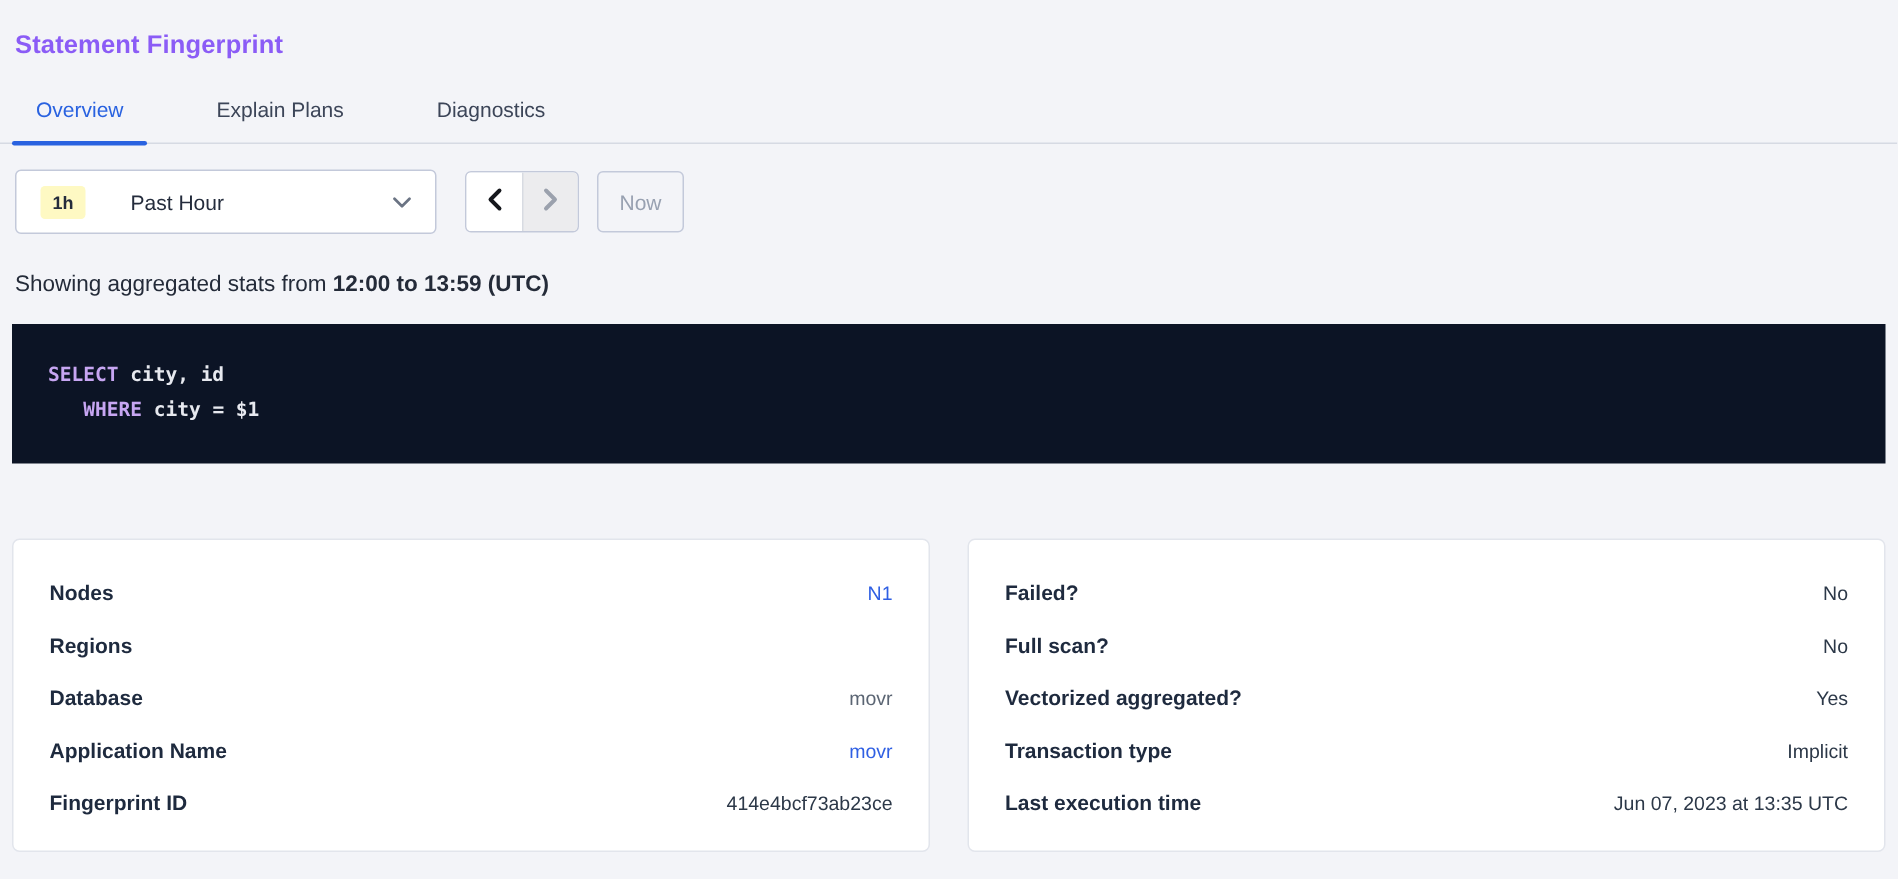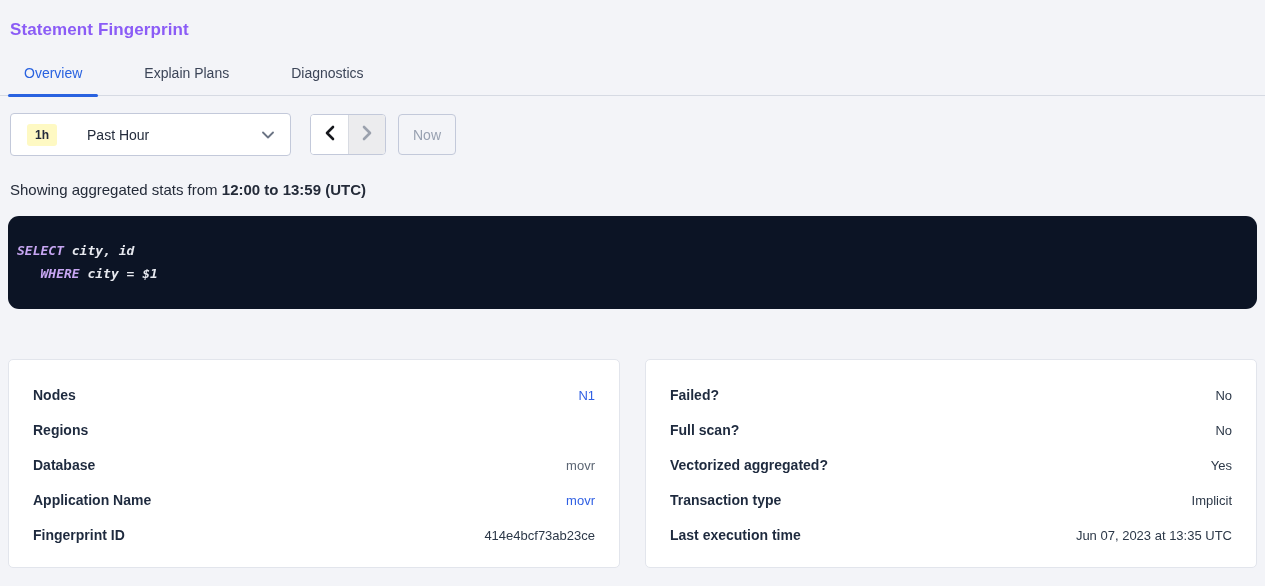--- a/index.html
+++ b/index.html
@@ -27,21 +27,21 @@
   .arrow-btn { width:37px; height:100%; display:flex; align-items:center; justify-content:center; background:#fff; border:none; cursor:pointer; }
   .arrow-btn.disabled { background:#ececee; border-left:1px solid #d8dbe2; cursor:default; }
   .now-btn { margin-left:12px; width:58px; height:41px; border:1px solid #c3c9da; border-radius:4px;
     background:transparent; font-family:inherit; font-size:14px; color:#98a1b1; cursor:default; }
 
   
   .stats-line { margin:25px 0 0 10px; font-size:15px; color:#242b39; }
   .stats-line b { font-weight:700; }
 
   
-  .sql-box { margin:18px 8px 0 8px; background:#0c1425; border-radius:11px; padding:23px 24px 24px 9px;font-style:italic; }
+  .sql-box { margin:18px 8px 0 8px; background:#0c1425; border-radius:0; padding:23px 24px 24px 24px; }
   .sql-code { font-family:"DejaVu Sans Mono","Liberation Mono",monospace; font-size:13px; font-weight:700;
     line-height:23px; color:#e7e9ef; white-space:pre; }
   .sql-kw { color:#c7a6f2; }
 
   
   .cards { display:flex; gap:25px; margin:50px 8px 0 8px; }
   .card { flex:1; background:#fff; border:1px solid #e2e5ec; border-radius:5px; padding:27px 24px 32px 24px; height:209px; }
   .crow { display:flex; justify-content:space-between; align-items:baseline; margin-bottom:19px; }
   .crow:last-child { margin-bottom:0; }
   .crow .lbl { font-size:14px; font-weight:700; color:#1e2a3e; }

